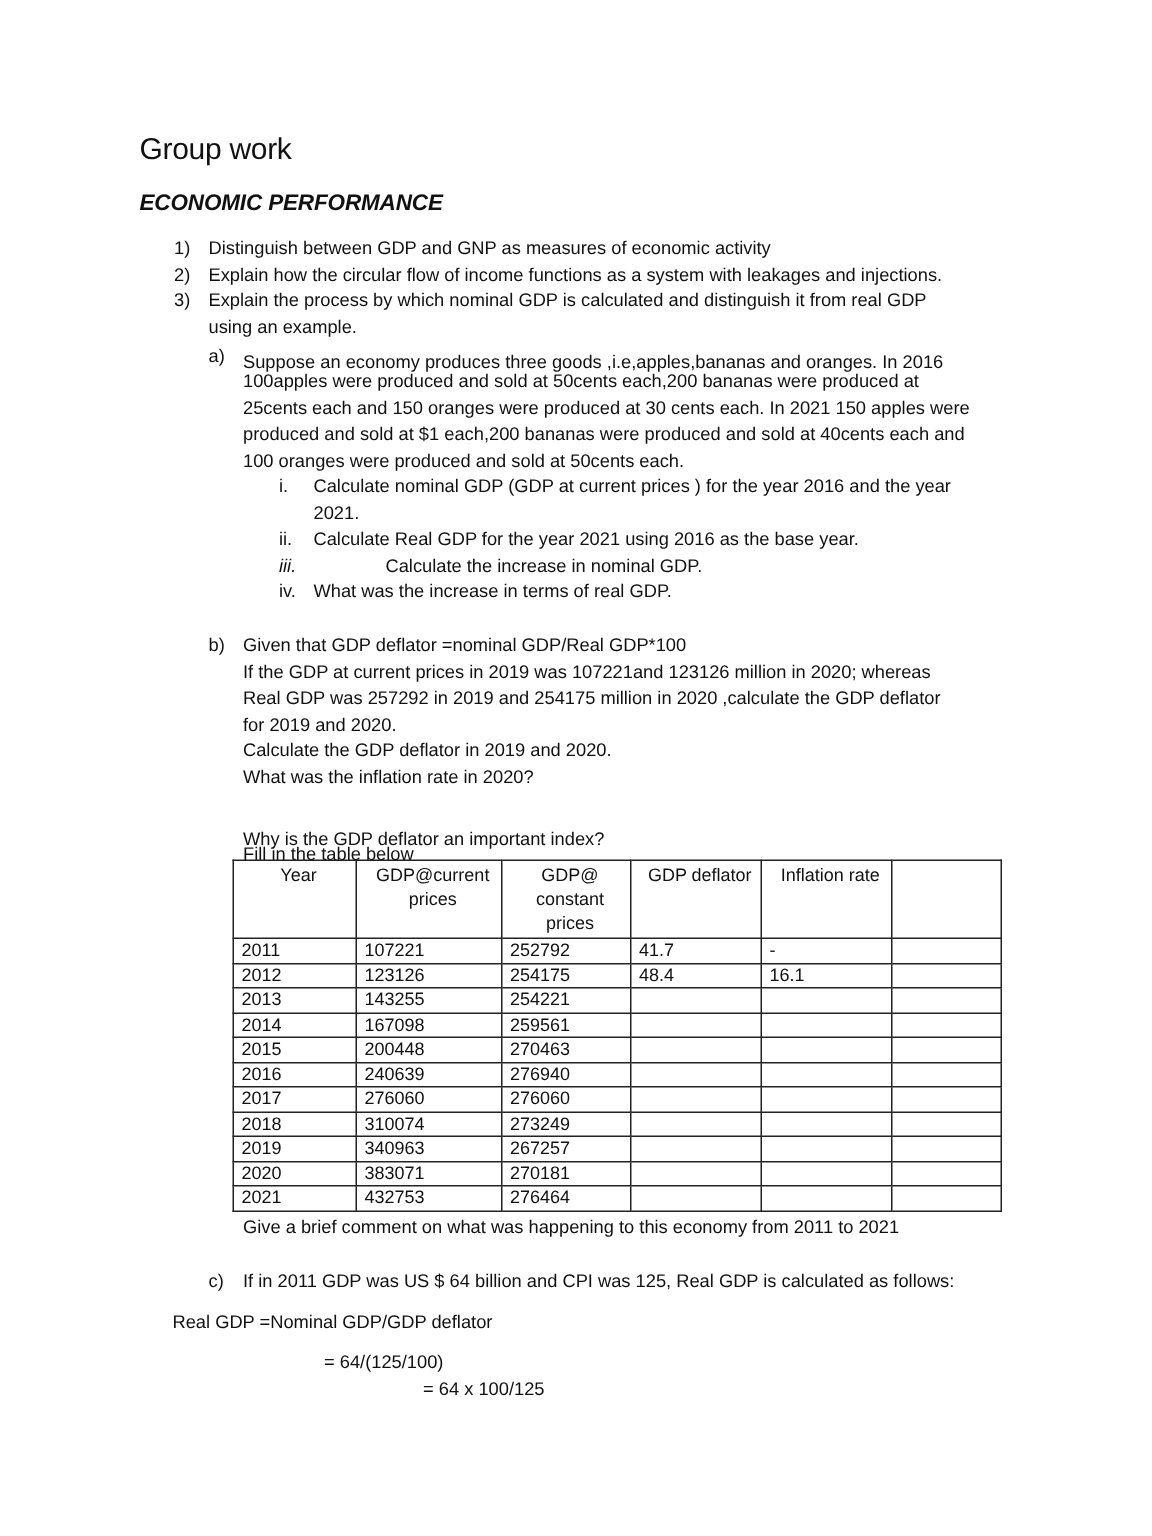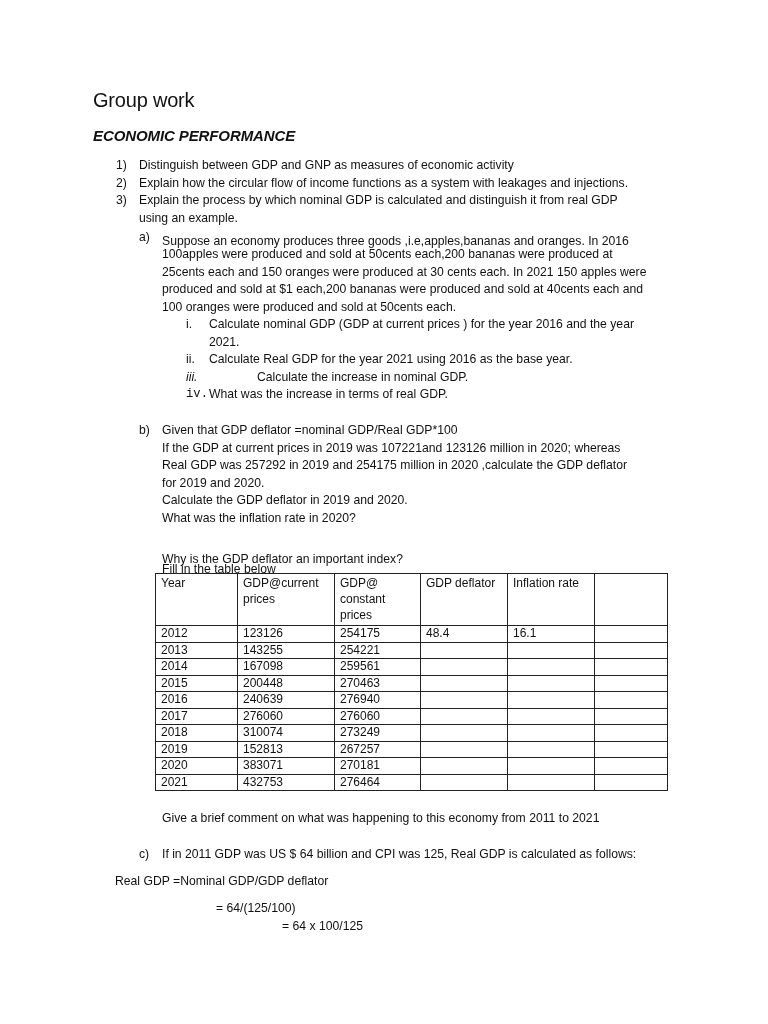--- a/index.html
+++ b/index.html
@@ -39,20 +39,21 @@
       padding: 0 0 0 5px;
       height: 15.5px;
       line-height: 15.5px;
       vertical-align: top;
       white-space: normal;
     }
     table.gdp tr.head td {
       height: 50px;
       line-height: 16px;
       padding-top: 1px;
+      text-align: center;
     }
   </style>
 </head>
 <body>
 
 <div class="abs title">Group work</div>
 <div class="abs subtitle">ECONOMIC PERFORMANCE</div>
 
 <div class="abs line" style="left:116px; top:157px;">1)</div>
 <div class="abs line" style="left:139px; top:157px;">Distinguish between GDP and GNP as measures of economic activity</div>
@@ -74,21 +75,21 @@
 <div class="abs line" style="left:186px; top:316px;">i.</div>
 <div class="abs line" style="left:209px; top:316px;">Calculate nominal GDP (GDP at current prices ) for the year 2016 and the year</div>
 <div class="abs line" style="left:209px; top:334px;">2021.</div>
 
 <div class="abs line" style="left:186px; top:351px;">ii.</div>
 <div class="abs line" style="left:209px; top:351px;">Calculate Real GDP for the year 2021 using 2016 as the base year.</div>
 
 <div class="abs line" style="left:186px; top:369px;font-style:italic;">iii.</div>
 <div class="abs line" style="left:209px; top:369px;margin-left:48px;">Calculate the increase in nominal GDP.</div>
 
-<div class="abs line" style="left:186px; top:386px;font-family:Liberation Mono, monospace;">iv.</div>
+<div class="abs line" style="left:186px; top:386px;">iv.</div>
 <div class="abs line" style="left:209px; top:386px;">What was the increase in terms of real GDP.</div>
 
 <div class="abs line" style="left:139px; top:422px;">b)</div>
 <div class="abs line" style="left:162px; top:422px;">Given that GDP deflator =nominal GDP/Real GDP*100</div>
 <div class="abs line" style="left:162px; top:440px;">If the GDP at current prices in 2019 was 107221and 123126 million in 2020;  whereas</div>
 <div class="abs line" style="left:162px; top:457px;">Real GDP was 257292 in 2019 and 254175  million  in 2020 ,calculate the GDP deflator</div>
 <div class="abs line" style="left:162px; top:475px;">for 2019 and 2020.</div>
 <div class="abs line" style="left:162px; top:492px;">Calculate the GDP deflator in 2019 and 2020.</div>
 <div class="abs line" style="left:162px; top:510px;">What was the inflation rate in 2020?</div>
 <div class="abs line" style="left:162px; top:527px;margin-top:24px;">Why is the GDP deflator an important index?</div>
@@ -106,20 +107,28 @@
   <tbody>
       <tr class="head">
     <td>Year</td>
     <td>GDP@current prices</td>
     <td>GDP@ constant prices</td>
     <td>GDP deflator</td>
     <td>Inflation rate</td>
     <td></td>
   </tr>
   <tr>
+    <td>2011</td>
+    <td>107221</td>
+    <td>252792</td>
+    <td>41.7</td>
+    <td>-</td>
+    <td></td>
+  </tr>
+  <tr>
     <td>2012</td>
     <td>123126</td>
     <td>254175</td>
     <td>48.4</td>
     <td>16.1</td>
     <td></td>
   </tr>
   <tr>
     <td>2013</td>
     <td>143255</td>
@@ -163,21 +172,21 @@
   <tr>
     <td>2018</td>
     <td>310074</td>
     <td>273249</td>
     <td></td>
     <td></td>
     <td></td>
   </tr>
   <tr>
     <td>2019</td>
-    <td>152813</td>
+    <td>340963</td>
     <td>267257</td>
     <td></td>
     <td></td>
     <td></td>
   </tr>
   <tr>
     <td>2020</td>
     <td>383071</td>
     <td>270181</td>
     <td></td>

